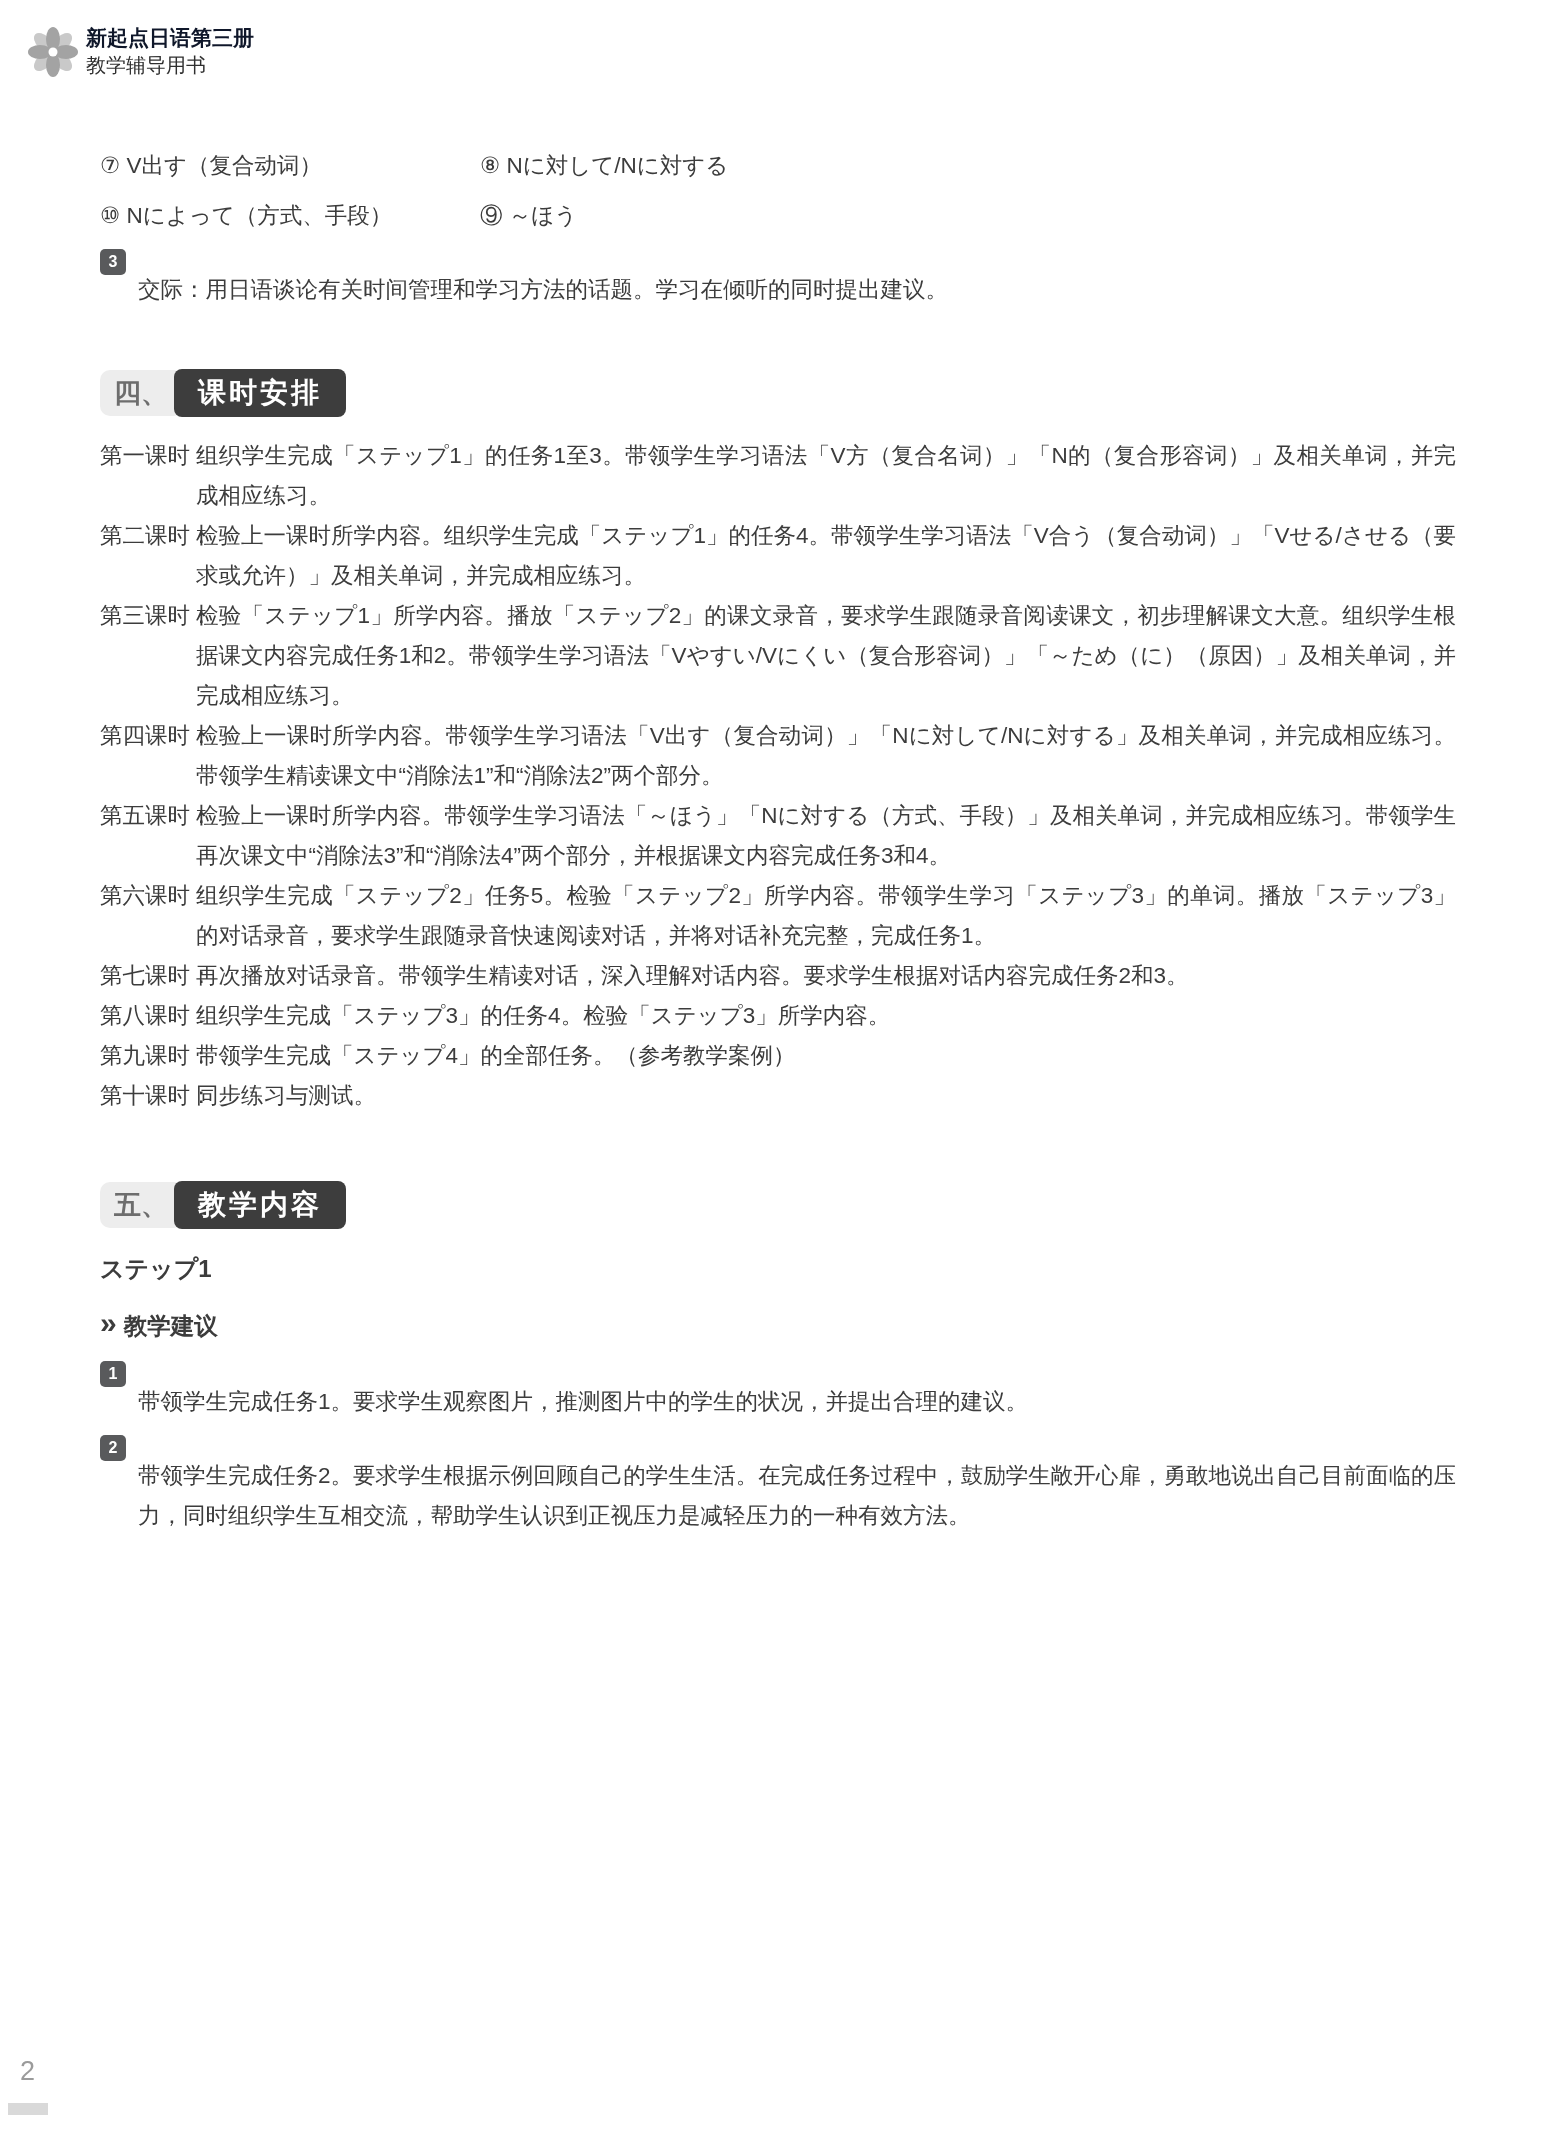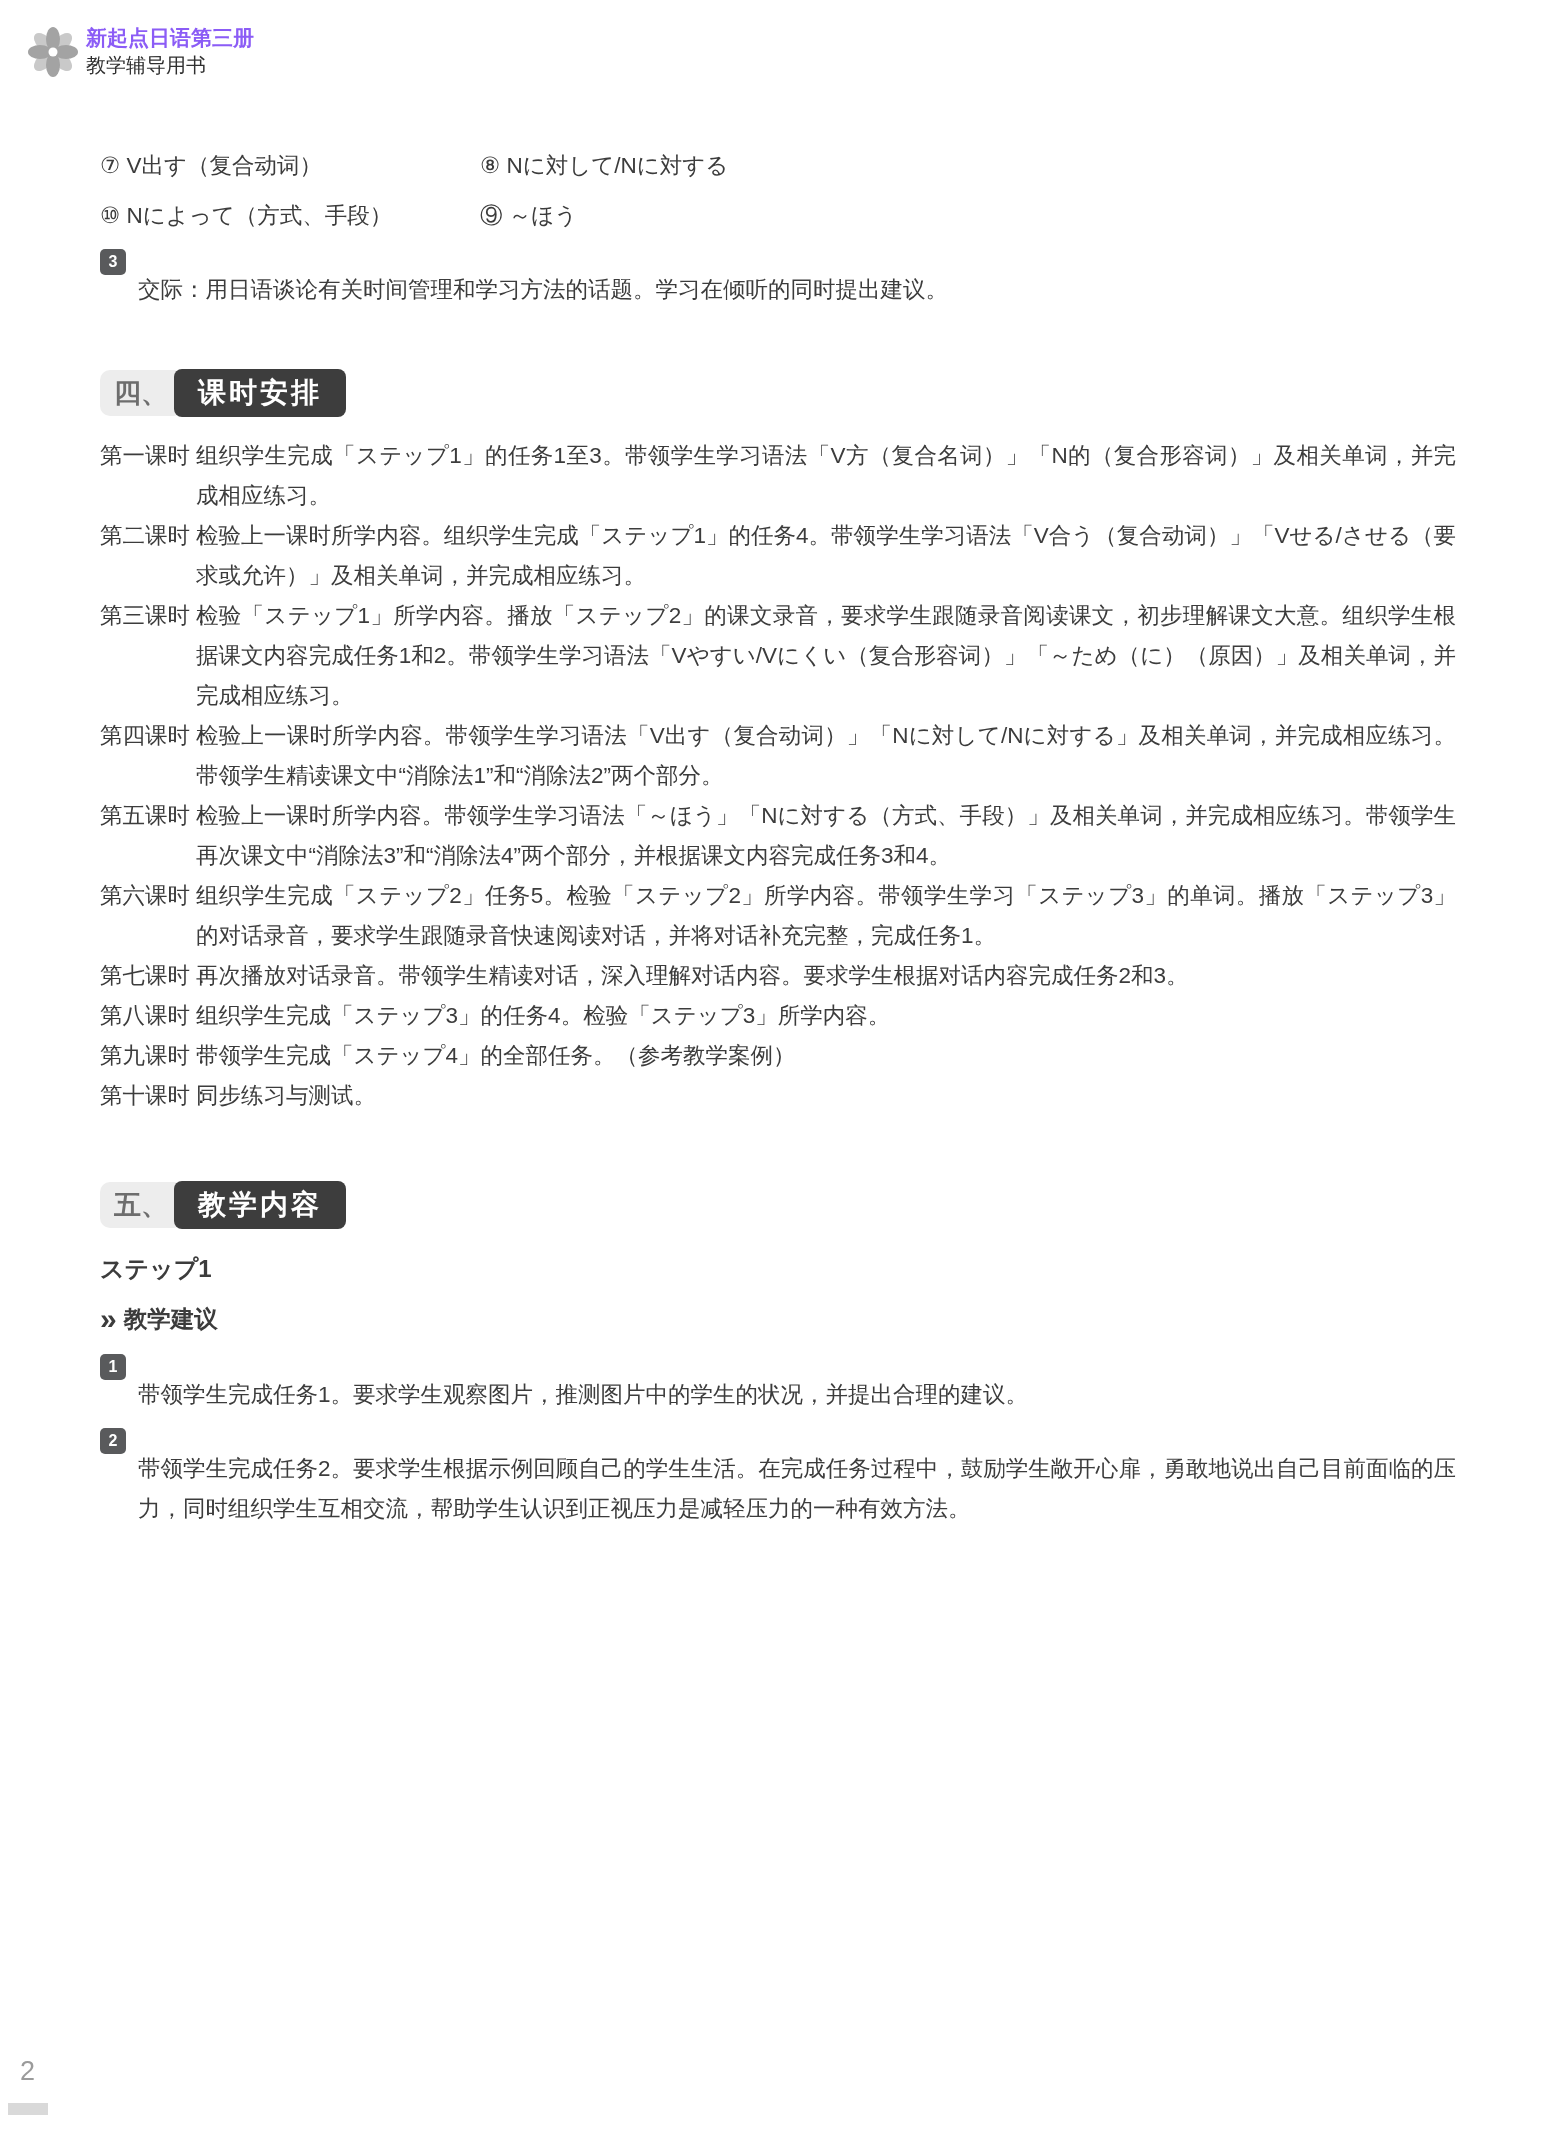--- a/index.html
+++ b/index.html
@@ -7,21 +7,21 @@
   body { font-family:"Liberation Sans", sans-serif; color:#3c3c3c; }
   .page {
     position:relative; width:1553px; height:2131px; background:#ffffff;
     overflow:hidden; margin:0 auto;
   }
 
   
   .header { position:absolute; top:24px; left:28px; display:flex; align-items:center; gap:8px; }
   .logo { width:50px; height:50px; flex-shrink:0; }
   .header-text { display:flex; flex-direction:column; line-height:1.35; }
-  .header-title { font-size:21px; font-weight:bold; color:#8b5cf6; }
+  .header-title { font-size:21px; font-weight:bold; color:#0f172a; }
   .header-sub { font-size:20px; color:#2f2f2f; }
 
   
   .content { position:absolute; top:146px; left:100px; width:1356px; font-size:22.5px; line-height:40px; }
 
   
   .grammar-grid { display:grid; grid-template-columns:380px 1fr; row-gap:10px; }
   .grammar-item { white-space:nowrap; }
 
   
@@ -47,21 +47,21 @@
   
   .schedule { margin-top:18px; }
   .schedule-item { display:flex; align-items:flex-start; }
   .schedule-label { width:96px; flex-shrink:0; white-space:nowrap; }
   .schedule-text { flex:1; text-align:justify; }
 
   
   .step-title { font-weight:bold; font-size:24px; margin-top:19px; }
   .suggest-row { display:flex; align-items:center; margin-top:10px; }
   .chevrons-icon { color:#3d3d3d; font-weight:bold; font-size:30px; line-height:30px; margin-right:10px; letter-spacing:-3px; }
-  .suggest-title { font-weight:bold; font-size:23.5px; }
+  .suggest-title { font-weight:bold; font-size:23.5px;margin-top:7px; }
   .teach-items { margin-top:8px; }
 
   
   .page-num { position:absolute; left:20px; bottom:44px; font-size:27px; color:#9b9b9b; }
   .footer-bar { position:absolute; left:8px; bottom:16px; width:40px; height:12px; background:#d9d9d9; }
 </style>
 </head>
 <body>
 
 <div class="page">

